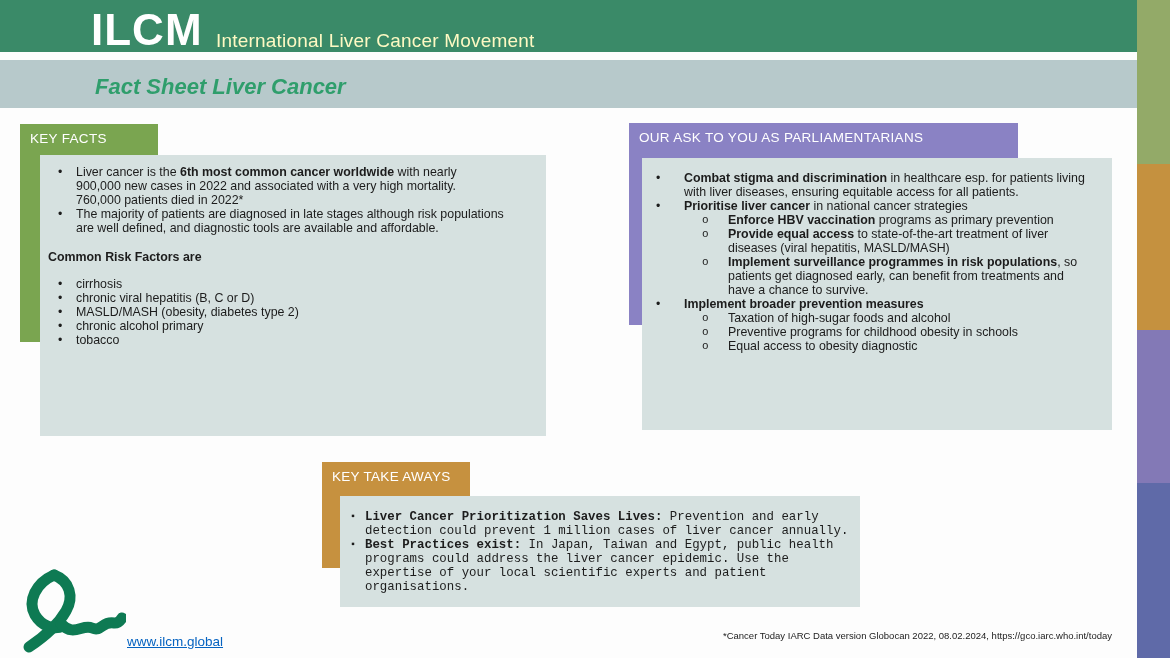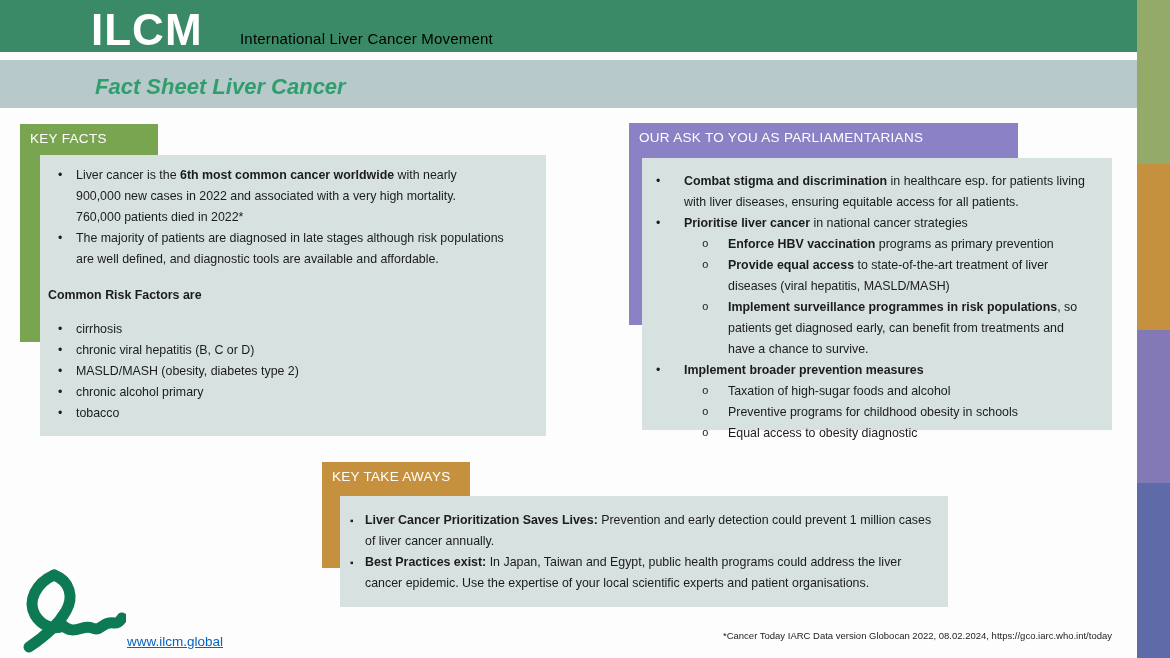--- a/index.html
+++ b/index.html
@@ -8,44 +8,44 @@
     --strip-olive:#93AA68; --strip-gold:#C5913F; --strip-purple:#8379B6; --strip-blue:#5F6AA8;
     --link-blue:#0563C1; --ribbon-green:#0E7A53; --ink:#1C1C1C;
   }
   html,body{margin:0;padding:0;background:#fff;}
   .page{position:relative;width:1170px;height:658px;background:#FDFDFD;overflow:hidden;
         font-family:"Liberation Sans",sans-serif;color:var(--ink);}
 
   
   .topbar{position:absolute;left:0;top:0;width:1137px;height:52px;background:var(--header-green);}
   .logo{position:absolute;left:91px;top:5px;font-size:44px;font-weight:bold;color:#fff;letter-spacing:1px;}
-  .orgname{position:absolute;left:216px;top:30px;font-size:15px;color:#000000;letter-spacing:.2px;margin-left:24px;}
+  .orgname{position:absolute;left:216px;top:30px;font-size:19px;color:#fef9c3;letter-spacing:.2px;}
   .subbar{position:absolute;left:0;top:60px;width:1137px;height:48px;background:var(--subbar-gray);}
   .sheet-title{position:absolute;left:95px;top:14px;font-size:22px;font-weight:bold;font-style:italic;color:var(--title-green);}
 
   
   .strip{position:absolute;left:1137px;top:0;width:33px;height:658px;}
   .seg{width:100%;}
   .seg-olive{height:164px;background:var(--strip-olive);}
   .seg-gold{height:166px;background:var(--strip-gold);}
   .seg-purple{height:153px;background:var(--strip-purple);}
   .seg-blue{height:175px;background:var(--strip-blue);}
 
   
   .tag{position:absolute;box-sizing:border-box;color:#fff;font-size:13.5px;padding:7px 10px;letter-spacing:.3px;}
   .tag-keyfacts{left:20px;top:124px;width:138px;height:218px;background:var(--facts-green);}
   .tag-asks{left:629px;top:123px;width:389px;height:202px;background:var(--purple);}
   .tag-take{left:322px;top:462px;width:148px;height:106px;background:var(--gold);}
 
   
   .box{position:absolute;box-sizing:border-box;background:var(--panel-bg);
-       font-size:12.4px;line-height:21px;color:var(--ink);}
+       font-size:12.4px;line-height:14px;color:var(--ink);}
   .box-keyfacts{left:40px;top:155px;width:506px;height:281px;padding:10px 42px 6px 8px;}
   .box-asks{left:642px;top:158px;width:470px;height:272px;padding:13px 20px 8px 8px;}
-  .box-take{left:340px;top:496px;width:608px;height:111px;padding:14px 10px 8px 8px;}
+  .box-take{left:340px;top:496px;width:520px;height:111px;padding:14px 10px 8px 8px;font-family:Liberation Mono, monospace;}
 
   ul.list{list-style:none;margin:0;padding:0;}
   .kf > li{position:relative;padding-left:28px;}
   .kf > li::before{content:"\2022";position:absolute;left:10px;}
   .l1 > li{position:relative;padding-left:34px;}
   .l1 > li::before{content:"\2022";position:absolute;left:6px;}
   .l2 > li{position:relative;padding-left:44px;}
   .l2 > li::before{content:"o";position:absolute;left:18px;font-family:"Liberation Mono",monospace;font-size:11px;}
   .tk > li{position:relative;padding-left:17px;}
   .tk > li::before{content:"\25AA";position:absolute;left:2px;font-size:10px;}

